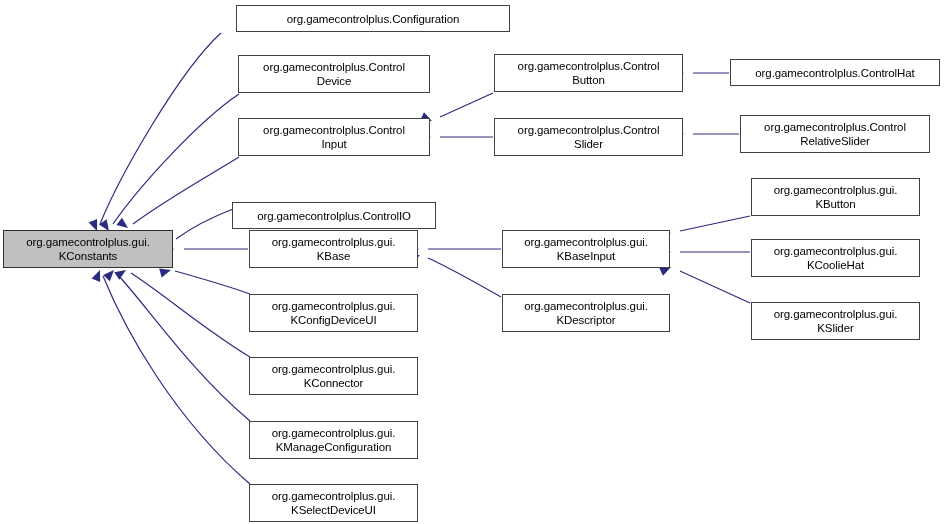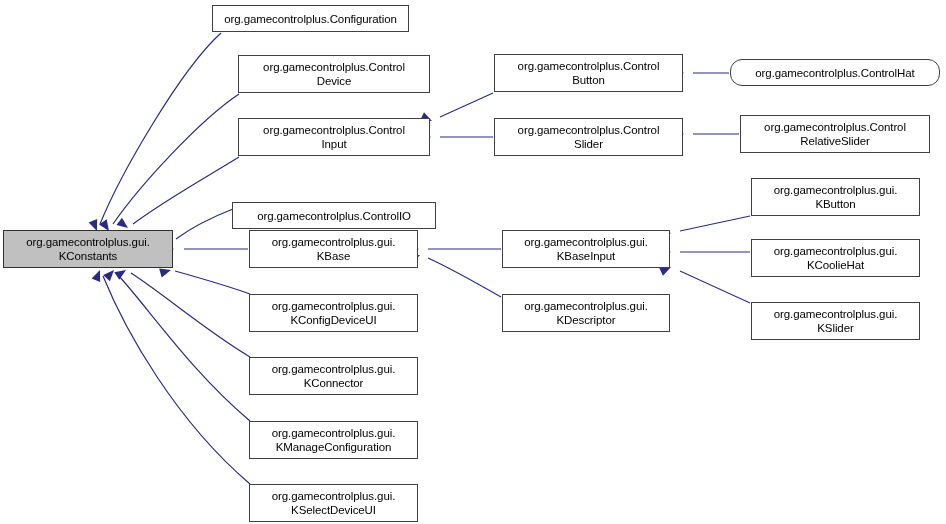--- a/index.html
+++ b/index.html
@@ -125,21 +125,21 @@
         <polygon points="0,0 -11,-4.6 -11,4.6" fill="#2b2b80" transform="translate(671,252) rotate(0)"></polygon>
       </g>
       <g>
         <path d="M 750 303 L 680 271" fill="none" stroke="#2b2b80" stroke-width="1.2"></path>
         <polygon points="0,0 -11,-4.6 -11,4.6" fill="#2b2b80" transform="translate(671,267) rotate(-25)"></polygon>
       </g>
     </svg>
   <div id="node-layer">
       <div class="uml-node current" style="left: 3px; top: 230px; width: 170px; height: 38px;">org.gamecontrolplus.gui.
 KConstants</div>
-      <div class="uml-node" style="left: 212px; top: 5px; width: 197px; height: 27px; text-align: right;">org.gamecontrolplus.Configuration</div>
+      <div class="uml-node" style="left: 236px; top: 5px; width: 274px; height: 27px; text-align: right;">org.gamecontrolplus.Configuration</div>
       <div class="uml-node" style="left: 238px; top: 55px; width: 192px; height: 38px;">org.gamecontrolplus.Control
 Device</div>
       <div class="uml-node" style="left: 238px; top: 118px; width: 192px; height: 38px;">org.gamecontrolplus.Control
 Input</div>
       <div class="uml-node" style="left: 232px; top: 182px; width: 204px; height: 27px; margin-top: 20px;">org.gamecontrolplus.ControlIO</div>
       <div class="uml-node" style="left: 249px; top: 230px; width: 169px; height: 38px;">org.gamecontrolplus.gui.
 KBase</div>
       <div class="uml-node" style="left: 249px; top: 294px; width: 169px; height: 38px;">org.gamecontrolplus.gui.
 KConfigDeviceUI</div>
       <div class="uml-node" style="left: 249px; top: 357px; width: 169px; height: 38px;">org.gamecontrolplus.gui.
@@ -149,21 +149,21 @@
       <div class="uml-node" style="left: 249px; top: 484px; width: 169px; height: 38px;">org.gamecontrolplus.gui.
 KSelectDeviceUI</div>
       <div class="uml-node" style="left: 494px; top: 54px; width: 189px; height: 38px;">org.gamecontrolplus.Control
 Button</div>
       <div class="uml-node" style="left: 494px; top: 118px; width: 189px; height: 38px;">org.gamecontrolplus.Control
 Slider</div>
       <div class="uml-node" style="left: 502px; top: 230px; width: 168px; height: 38px;">org.gamecontrolplus.gui.
 KBaseInput</div>
       <div class="uml-node" style="left: 502px; top: 294px; width: 168px; height: 38px;">org.gamecontrolplus.gui.
 KDescriptor</div>
-      <div class="uml-node" style="left: 730px; top: 59px; width: 210px; height: 27px; border-radius: 12px;">org.gamecontrolplus.ControlHat</div>
+      <div class="uml-node" style="left: 730px; top: 59px; width: 210px; height: 27px;">org.gamecontrolplus.ControlHat</div>
       <div class="uml-node" style="left: 740px; top: 115px; width: 190px; height: 38px;">org.gamecontrolplus.Control
 RelativeSlider</div>
       <div class="uml-node" style="left: 751px; top: 178px; width: 169px; height: 38px;">org.gamecontrolplus.gui.
 KButton</div>
       <div class="uml-node" style="left: 751px; top: 239px; width: 169px; height: 38px;">org.gamecontrolplus.gui.
 KCoolieHat</div>
       <div class="uml-node" style="left: 751px; top: 302px; width: 169px; height: 38px;">org.gamecontrolplus.gui.
 KSlider</div>
     </div>
 </div>

